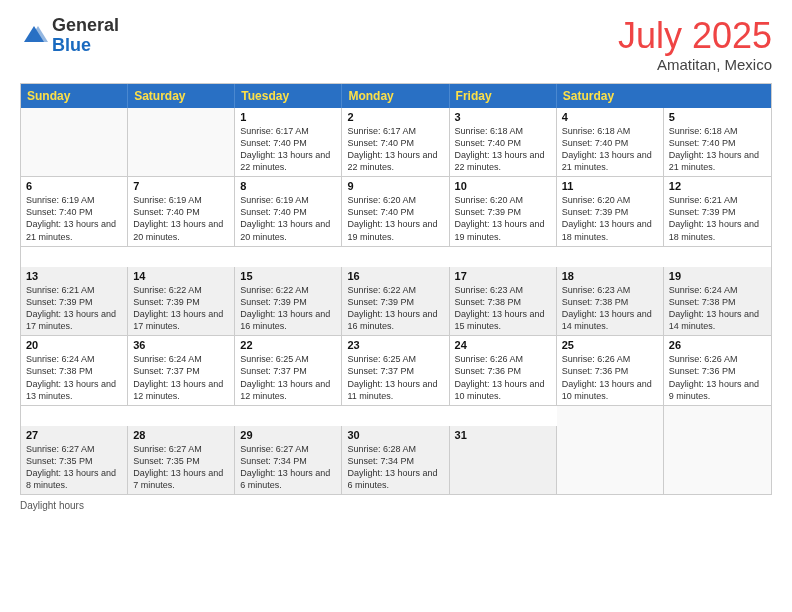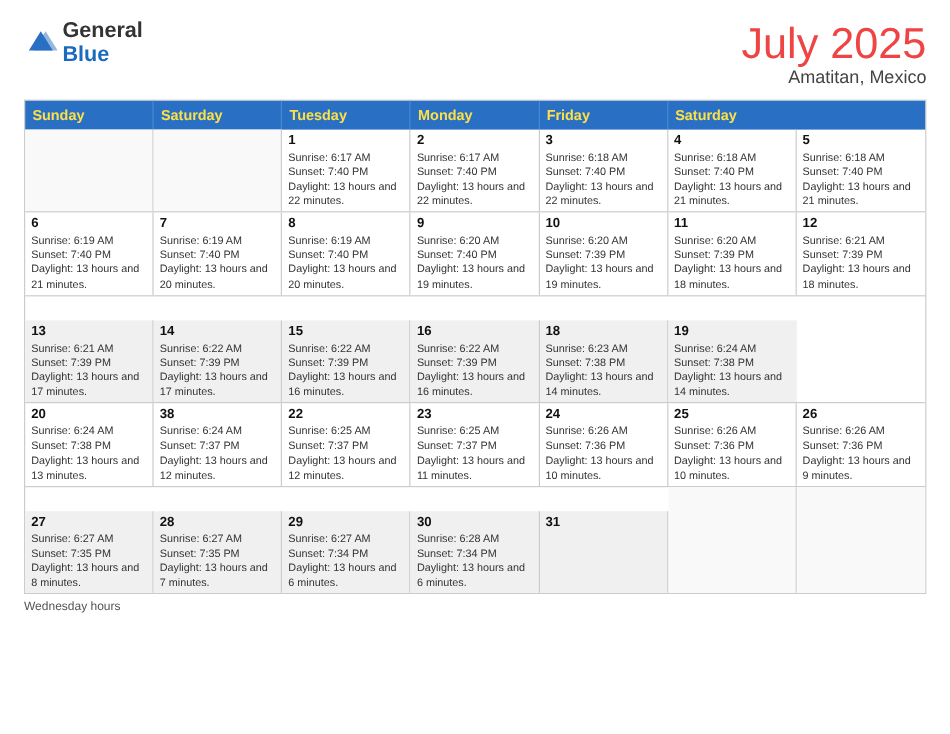--- a/index.html
+++ b/index.html
@@ -241,41 +241,47 @@
 Sunset: 7:39 PM
 Daylight: 13 hours and 16 minutes.</div>
           </div>
           <div class="cal-cell shaded">
             <div class="day-num">16</div>
             <div class="day-info">Sunrise: 6:22 AM
 Sunset: 7:39 PM
 Daylight: 13 hours and 16 minutes.</div>
           </div>
           <div class="cal-cell shaded">
+            <div class="day-num">17</div>
+            <div class="day-info">Sunrise: 6:23 AM
+Sunset: 7:38 PM
+Daylight: 13 hours and 15 minutes.</div>
+          </div>
+          <div class="cal-cell shaded">
             <div class="day-num">18</div>
             <div class="day-info">Sunrise: 6:23 AM
 Sunset: 7:38 PM
 Daylight: 13 hours and 14 minutes.</div>
           </div>
           <div class="cal-cell shaded">
             <div class="day-num">19</div>
             <div class="day-info">Sunrise: 6:24 AM
 Sunset: 7:38 PM
 Daylight: 13 hours and 14 minutes.</div>
           </div>
         </div>
         <div class="cal-row">
           <div class="cal-cell">
             <div class="day-num">20</div>
             <div class="day-info">Sunrise: 6:24 AM
 Sunset: 7:38 PM
 Daylight: 13 hours and 13 minutes.</div>
           </div>
           <div class="cal-cell">
-            <div class="day-num">38</div>
+            <div class="day-num">36</div>
             <div class="day-info">Sunrise: 6:24 AM
 Sunset: 7:37 PM
 Daylight: 13 hours and 12 minutes.</div>
           </div>
           <div class="cal-cell">
             <div class="day-num">22</div>
             <div class="day-info">Sunrise: 6:25 AM
 Sunset: 7:37 PM
 Daylight: 13 hours and 12 minutes.</div>
           </div>
@@ -331,14 +337,14 @@
           </div>
           <div class="cal-cell shaded">
             <div class="day-num">31</div>
           </div>
           <div class="cal-cell empty"></div>
           <div class="cal-cell empty"></div>
         </div>
       </div>
   </div>
 
-  <div class="footer-note">Wednesday hours</div>
+  <div class="footer-note">Daylight hours</div>
 </div>
 
 </body></html>

